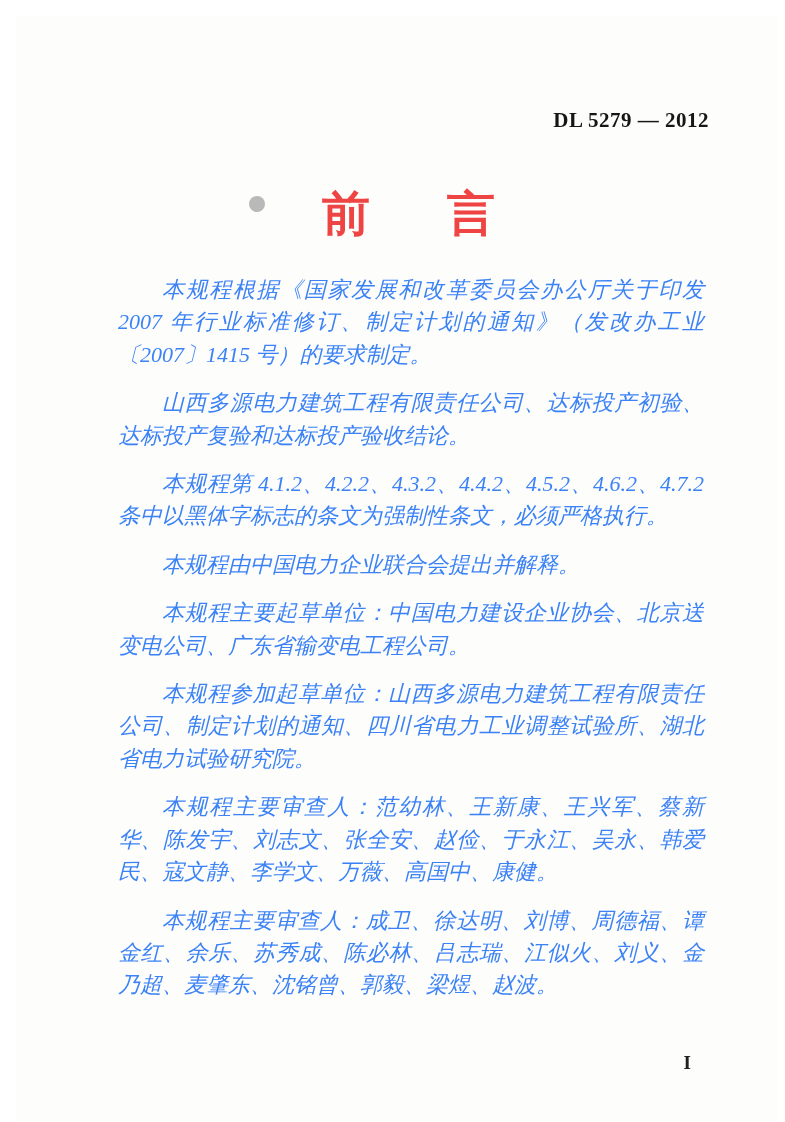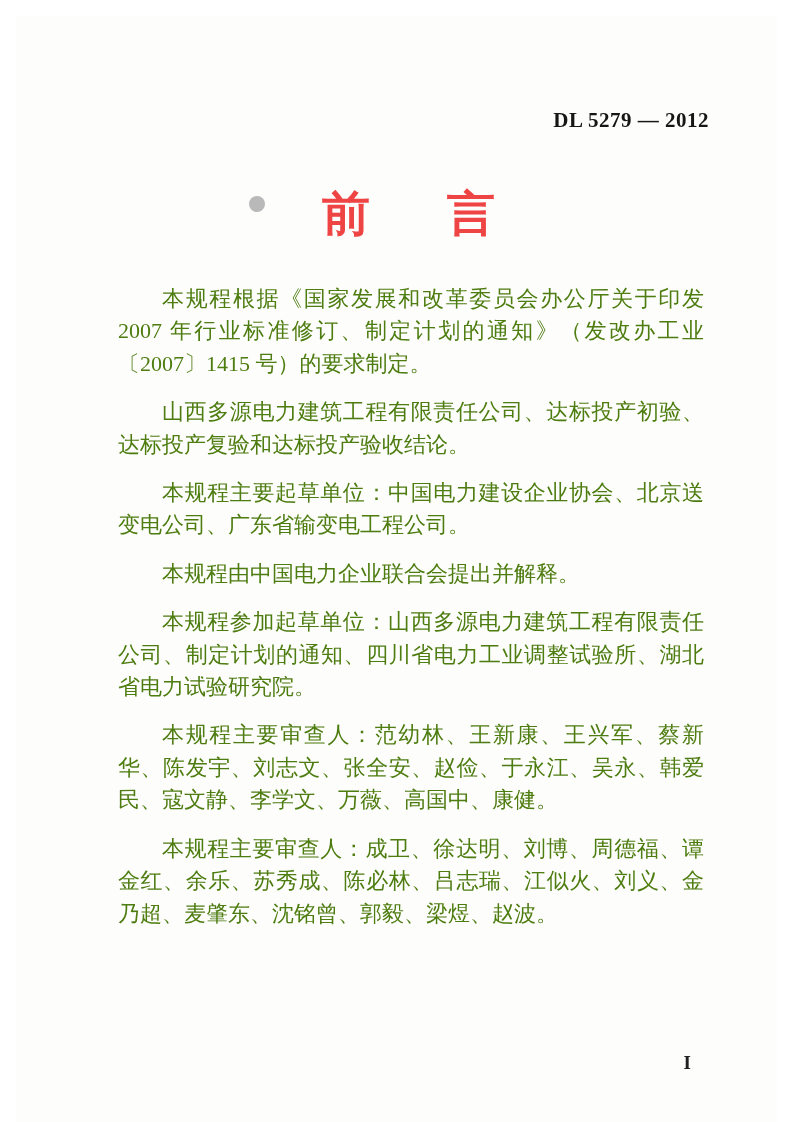--- a/index.html
+++ b/index.html
@@ -37,27 +37,28 @@
     text-align: center;
     font-size: 48px;
     font-weight: bold;
     letter-spacing: 0.3em;
     text-indent: 0.3em; 
     color: #ef4444;
   }
 
   .body-text {
     position: absolute;
-    top: 251px;
+    top: 242px;
     left: 86px;
     width: 618px;
     font-size: 22px;
     line-height: 32.4px;
     text-align: justify;
-    color: #4d7c0f;
+    color: #3b82f6;
+    font-style: italic;
   }
 
   .body-text p {
     text-indent: 2em;
     margin: 0;
   }
 
   .page-number {
     position: absolute;
     bottom: 56px;
@@ -85,22 +86,23 @@
 
   <div class="doc-code">DL 5279 — 2012</div>
 
   <div class="scan-speck"></div>
 
   <h1 class="doc-title">前　言</h1>
 
   <div class="body-text">
     <p>本规程根据《国家发展和改革委员会办公厅关于印发 2007 年行业标准修订、制定计划的通知》（发改办工业〔2007〕1415 号）的要求制定。</p>
     <p>山西多源电力建筑工程有限责任公司、达标投产初验、达标投产复验和达标投产验收结论。</p>
+    <p>本规程第 4.1.2、4.2.2、4.3.2、4.4.2、4.5.2、4.6.2、4.7.2 条中以黑体字标志的条文为强制性条文，必须严格执行。</p>
+    <p>本规程由中国电力企业联合会提出并解释。</p>
     <p>本规程主要起草单位：中国电力建设企业协会、北京送变电公司、广东省输变电工程公司。</p>
-    <p>本规程由中国电力企业联合会提出并解释。</p>
     <p>本规程参加起草单位：山西多源电力建筑工程有限责任公司、制定计划的通知、四川省电力工业调整试验所、湖北省电力试验研究院。</p>
     <p>本规程主要审查人：范幼林、王新康、王兴军、蔡新华、陈发宇、刘志文、张全安、赵俭、于永江、吴永、韩爱民、寇文静、李学文、万薇、高国中、康健。</p>
     <p>本规程主要审查人：成卫、徐达明、刘博、周德福、谭金红、余乐、苏秀成、陈必林、吕志瑞、江似火、刘义、金乃超、麦肇东、沈铭曾、郭毅、梁煜、赵波。</p>
   </div>
 
   <div class="page-number">I</div>
 
 </div>
 
 </body></html>

